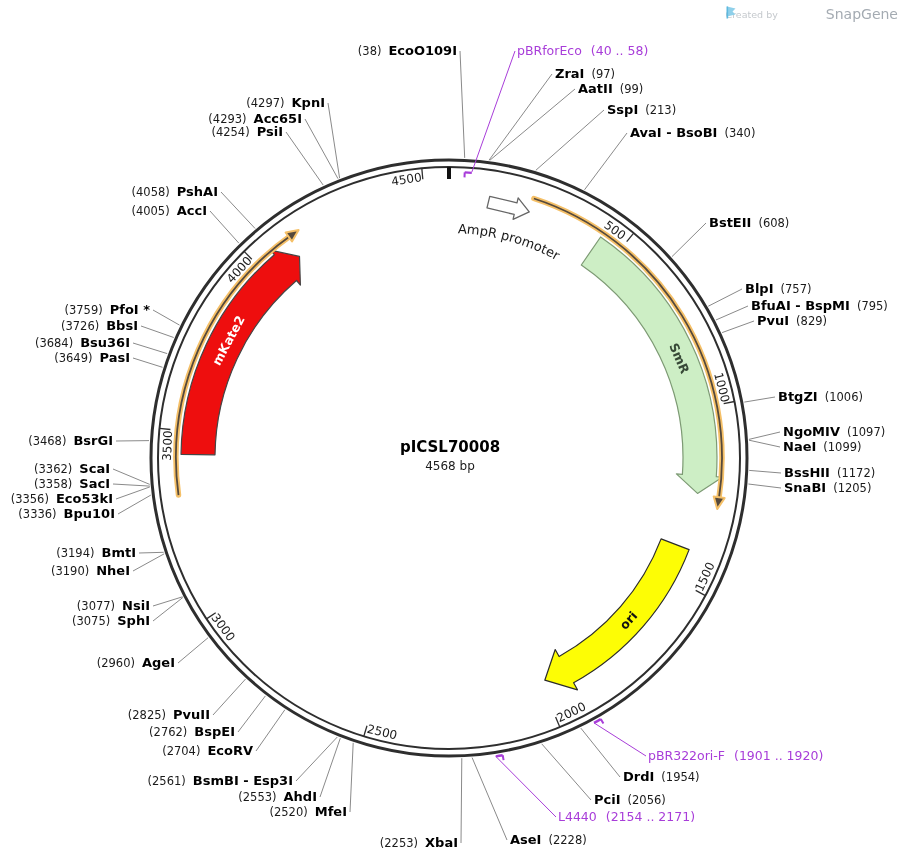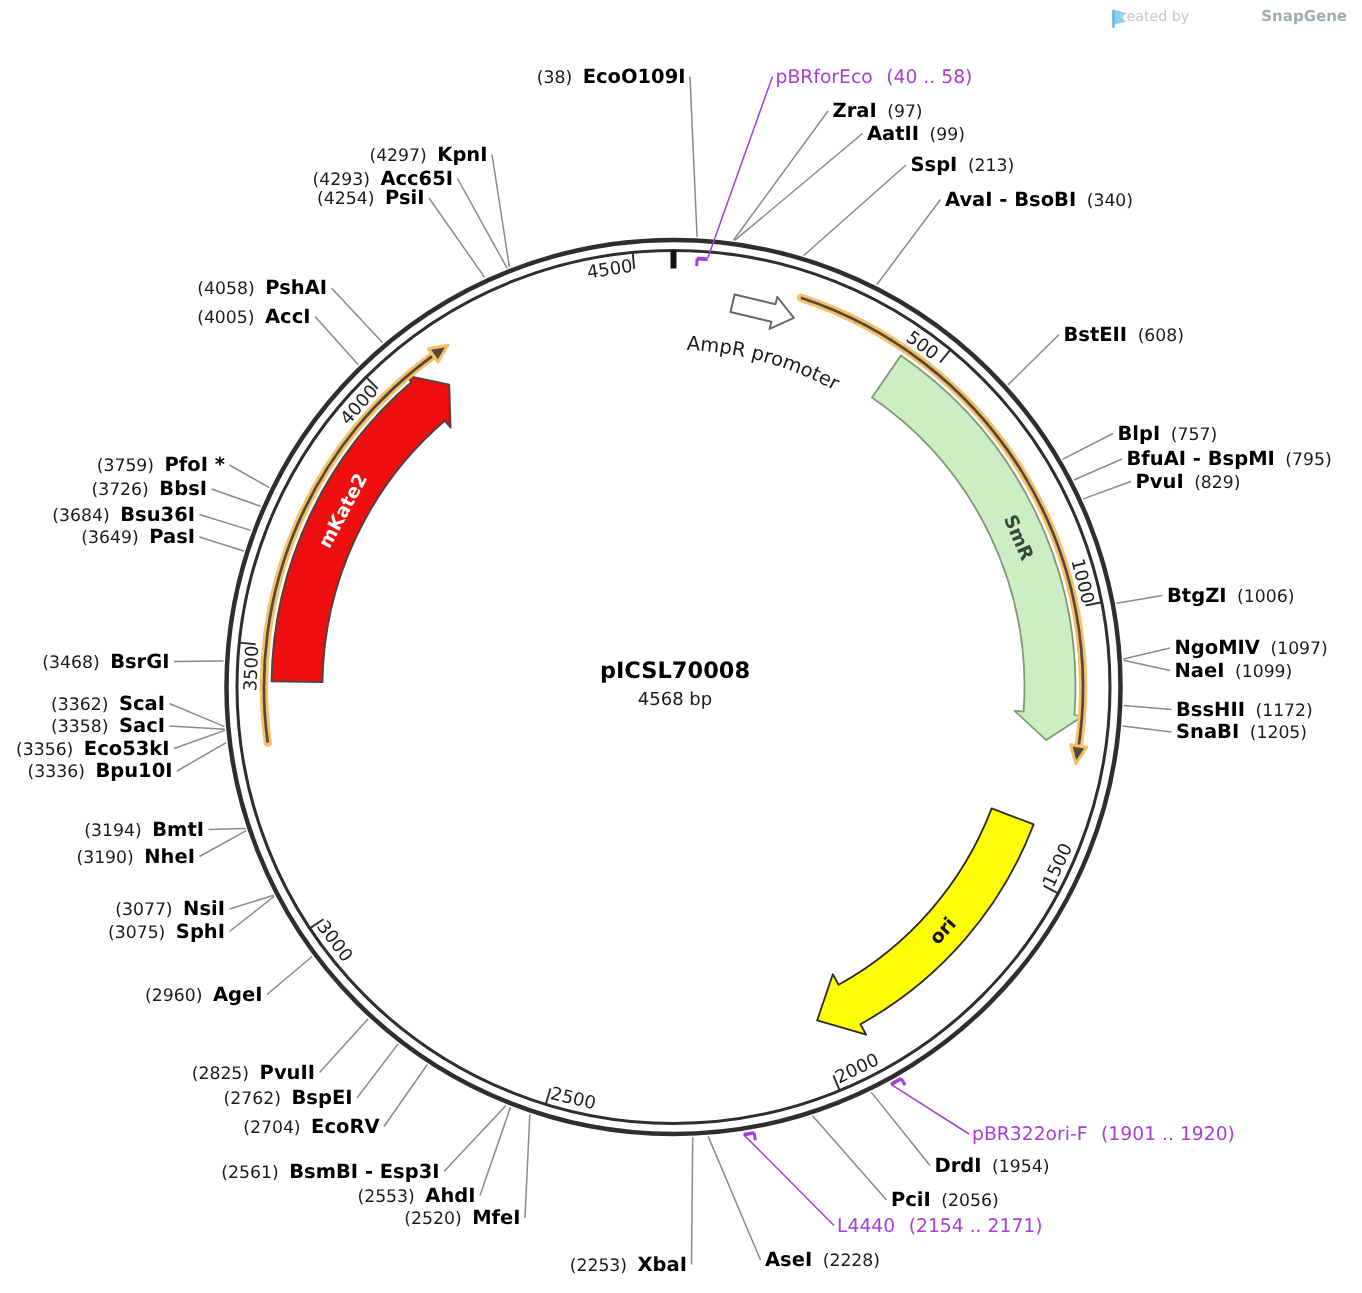--- a/index.html
+++ b/index.html
@@ -14,21 +14,21 @@
   .origin-tick{stroke:#111;stroke-width:4;}
   .tick-label{font-size:12px;fill:#1c1c1c;}
   .leader{stroke:#8a8a8a;stroke-width:1;fill:none;}
   .st-name{font-size:13px;font-weight:bold;fill:#000;}
   .st-pos{font-size:11.5px;fill:#1a1a1a;}
   .primer-text{font-size:12.5px;}
   .feature-label{font-size:12.5px;font-weight:bold;}
   .promoter-label{font-size:13px;fill:#1a1a1a;}
   #watermark{position:absolute;top:6px;right:10px;display:flex;align-items:center;gap:4px;}
   #watermark .created{font-size:9.5px;color:#c5c9cd;font-family:"DejaVu Sans","Liberation Sans",sans-serif;}
-  #watermark .brand{font-size:10px;color:#a4abb2;font-weight:700;font-family:"DejaVu Sans","Liberation Sans",sans-serif;margin-left:44px;}
+  #watermark .brand{font-size:14px;color:#a4abb2;font-weight:400;font-family:"DejaVu Sans","Liberation Sans",sans-serif;margin-left:44px;}
 </style>
 </head>
 <body>
 
 <div id="stage">
   <svg id="map" width="908" height="862" viewBox="0 0 908 862">
     <g id="render-root">
         <circle cx="449" cy="458" r="298" class="ring" stroke-width="3"></circle>
         <circle cx="449" cy="458" r="291" class="ring" stroke-width="2"></circle>
         <path d="M600.6,237 A268,268 0 0 1 716.3,476.7 L722.3,477.2 L697.5,493.4 L676.4,473.9 L682.4,474.4 A234,234 0 0 0 581.3,265 Z" fill="#cdeec5" stroke="#7d9a74" stroke-width="1.2" stroke-linejoin="round"></path>

